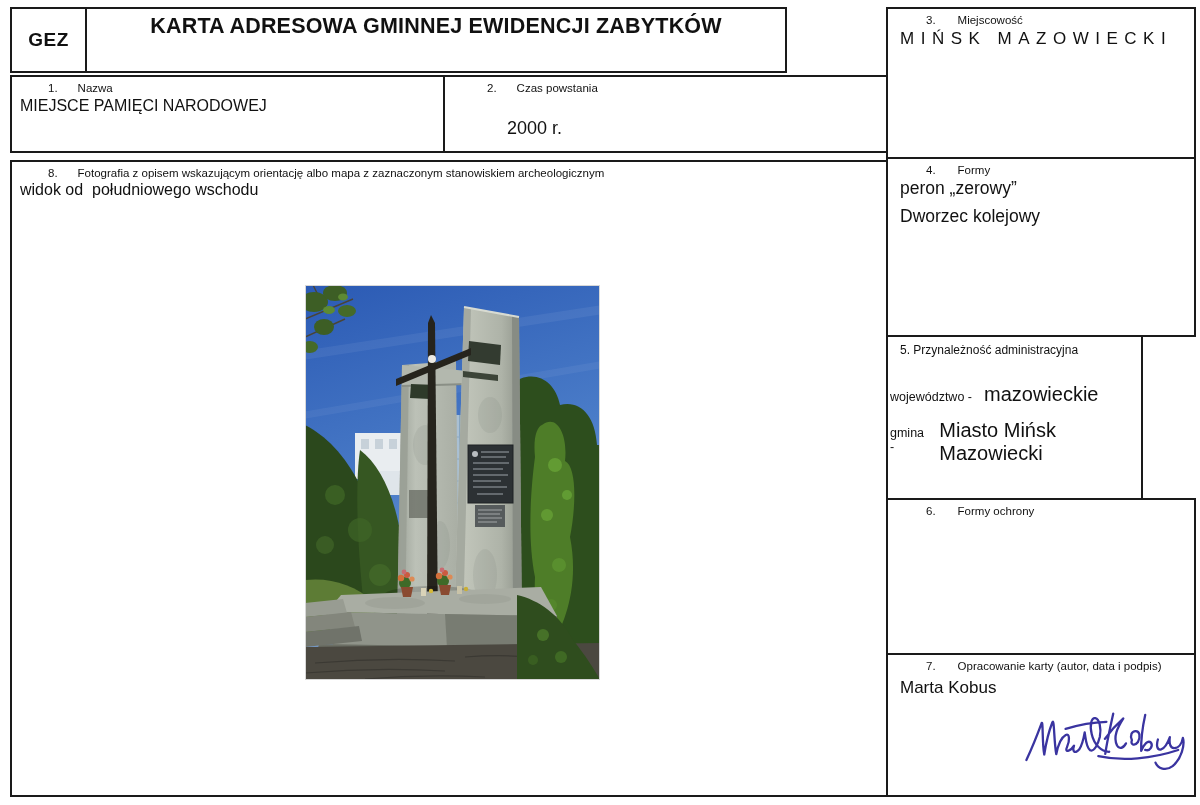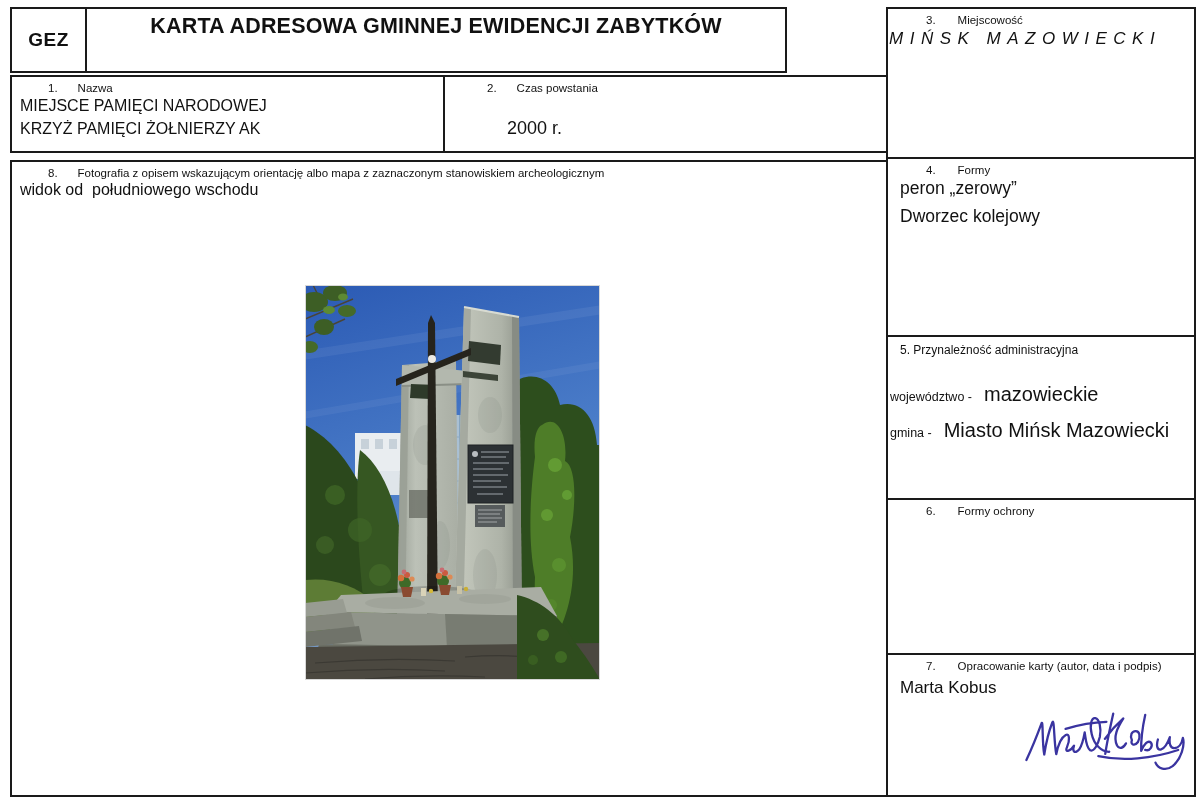--- a/index.html
+++ b/index.html
@@ -14,21 +14,21 @@
   .title{display:flex;align-items:flex-start;justify-content:center;font-weight:bold;font-size:21.5px;padding-top:5px;letter-spacing:.2px;}
   
   .flabel{display:flex;align-items:baseline;font-size:11.5px;padding-top:5px;color:#111;}
   .fnum{margin-left:36px;margin-right:20px;}
   .fnum.n2{margin-left:42px;}
   .fnum.nr{margin-left:38px;margin-right:22px;}
   .plain-label{font-size:12px;padding:6px 0 0 12px;}
   
   .val-nazwa{font-size:16px;line-height:22px;padding:1px 8px 0 8px;}
   .val-czas{font-size:18px;padding:24px 0 0 62px;}
-  .val-miejscowosc{font-size:17px;letter-spacing:6.5px;padding:3px 4px 0 1px;white-space:nowrap;font-style:italic;}
+  .val-miejscowosc{font-size:17px;letter-spacing:6.5px;padding:3px 4px 0 12px;white-space:nowrap;}
   .val-adres{font-size:17.5px;line-height:25px;padding:3px 8px 0 12px;}
   .adm-row{display:flex;align-items:baseline;gap:12px;padding-left:2px;}
   .adm-key{font-size:12.5px;}
   .adm-val{font-size:20px;}
   .adm-r1{margin-top:26px;} .adm-r2{margin-top:15px;} .adm-r3{margin-top:13px;}
   .val-author{font-size:17px;padding:6px 0 0 12px;}
   .photo-caption{font-size:16px;padding:2px 0 0 8px;white-space:pre-wrap;}
   .photo-frame{position:absolute;left:305px;top:285px;width:295px;height:395px;}
   .signature-wrap{position:absolute;left:1008px;top:698px;width:185px;height:92px;transform:rotate(-1.5deg);}
 </style>
@@ -43,21 +43,20 @@
   <div class="cell title" style="left:85px;top:7px;width:702px;height:66px;">
     <span>KARTA ADRESOWA GMINNEJ EWIDENCJI ZABYTKÓW</span>
   </div>
 
   <div class="cell" style="left:10px;top:75px;width:435px;height:78px;">
     <div class="flabel">
       <span class="fnum">1.</span>
       <span>Nazwa</span>
     </div>
     <div class="val-nazwa">MIEJSCE PAMIĘCI NARODOWEJ</div>
-    <div class="val-nazwa">KRZYŻ PAMIĘCI ŻOŁNIERZY AK</div>
   </div>
 
   <div class="cell" style="left:443px;top:75px;width:445px;height:78px;">
     <div class="flabel">
       <span class="fnum n2">2.</span>
       <span>Czas powstania</span>
     </div>
     <div class="val-czas">2000 r.</div>
   </div>
 
@@ -260,21 +259,21 @@
 
   <div class="cell" style="left:886px;top:157px;width:310px;height:180px;">
     <div class="flabel">
       <span class="fnum nr">4.</span>
       <span>Formy</span>
     </div>
     <div class="val-adres" style="padding-top:0;">peron „zerowy”</div>
     <div class="val-adres">Dworzec kolejowy</div>
   </div>
 
-  <div class="cell" style="left:886px;top:335px;width:310px;height:165px;">
+  <div class="cell" style="left:886px;top:335px;width:257px;height:165px;">
     <div class="plain-label">5. Przynależność administracyjna</div>
     <div class="adm-row adm-r1">
       <span class="adm-key">województwo -</span>
       <span class="adm-val">mazowieckie</span>
     </div>
     <div class="adm-row adm-r3">
       <span class="adm-key">gmina -</span>
       <span class="adm-val">Miasto Mińsk Mazowiecki</span>
     </div>
   </div>

